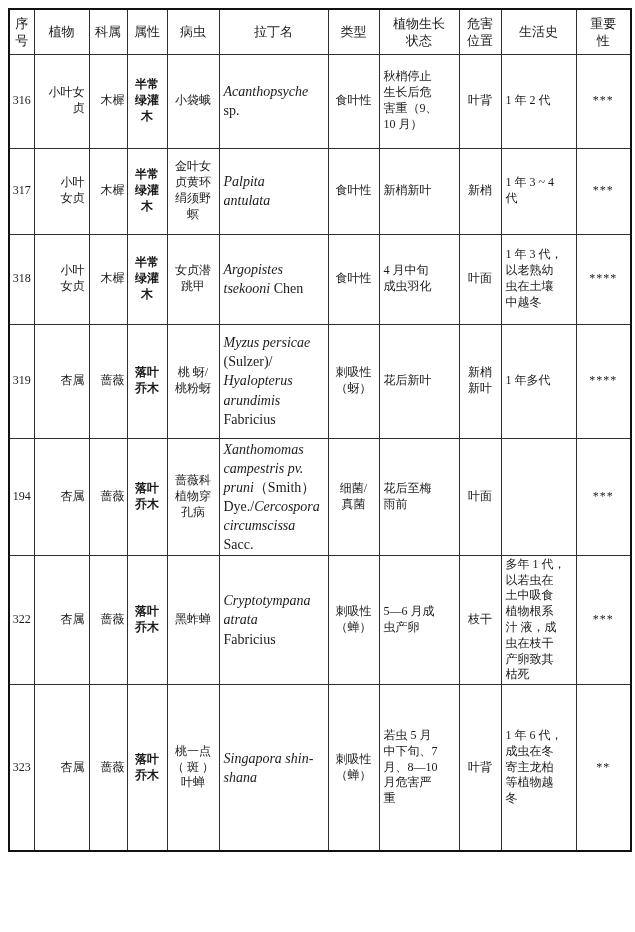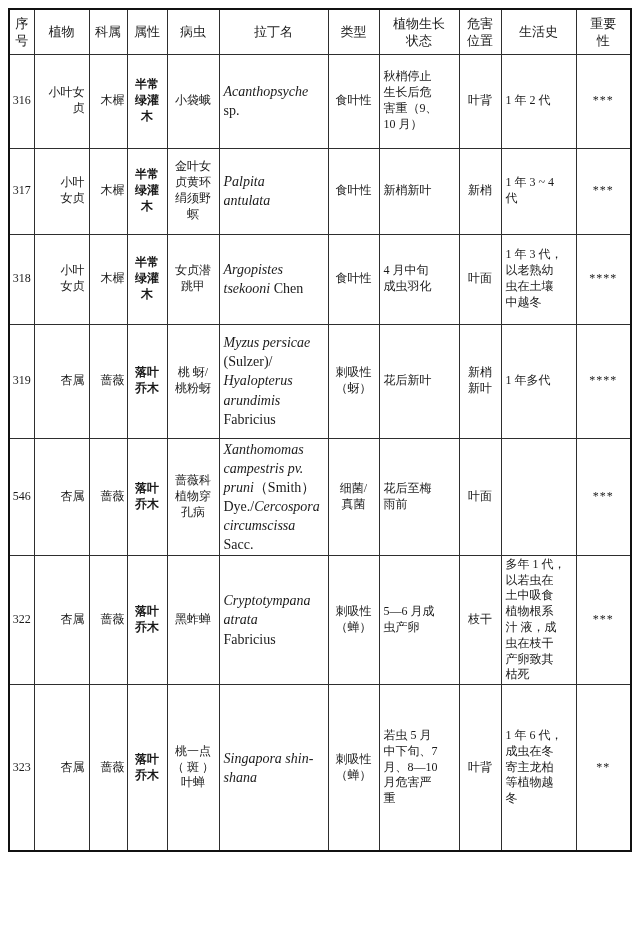--- a/index.html
+++ b/index.html
@@ -180,21 +180,21 @@
 Fabricius</span></td>
           <td class="c6">刺吸性
 （蚜）</td>
           <td class="c7">花后新叶</td>
           <td class="c8">新梢
 新叶</td>
           <td class="c9">1 年多代</td>
           <td class="c10">****</td>
         </tr>
         <tr>
-          <td class="c0">546</td>
+          <td class="c0">194</td>
           <td class="c1">杏属</td>
           <td class="c2">蔷薇</td>
           <td class="c3">落叶
 乔木</td>
           <td class="c4">蔷薇科
 植物穿
 孔病</td>
           <td class="c5"><i>Xanthomomas
 campestris pv.
 pruni</i><span>（Smith）

